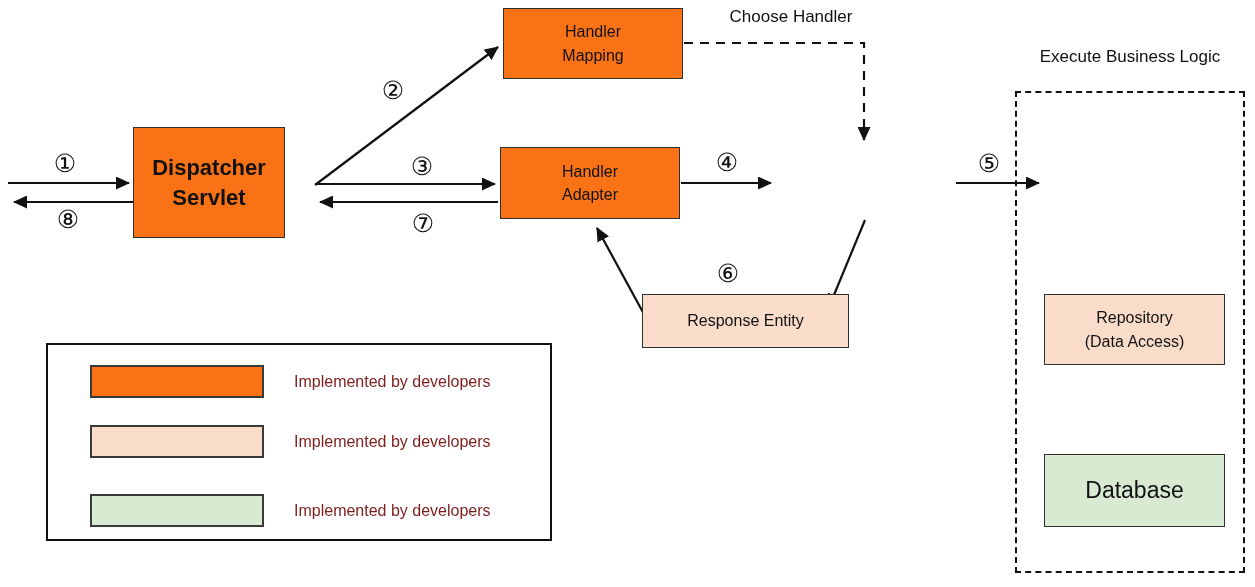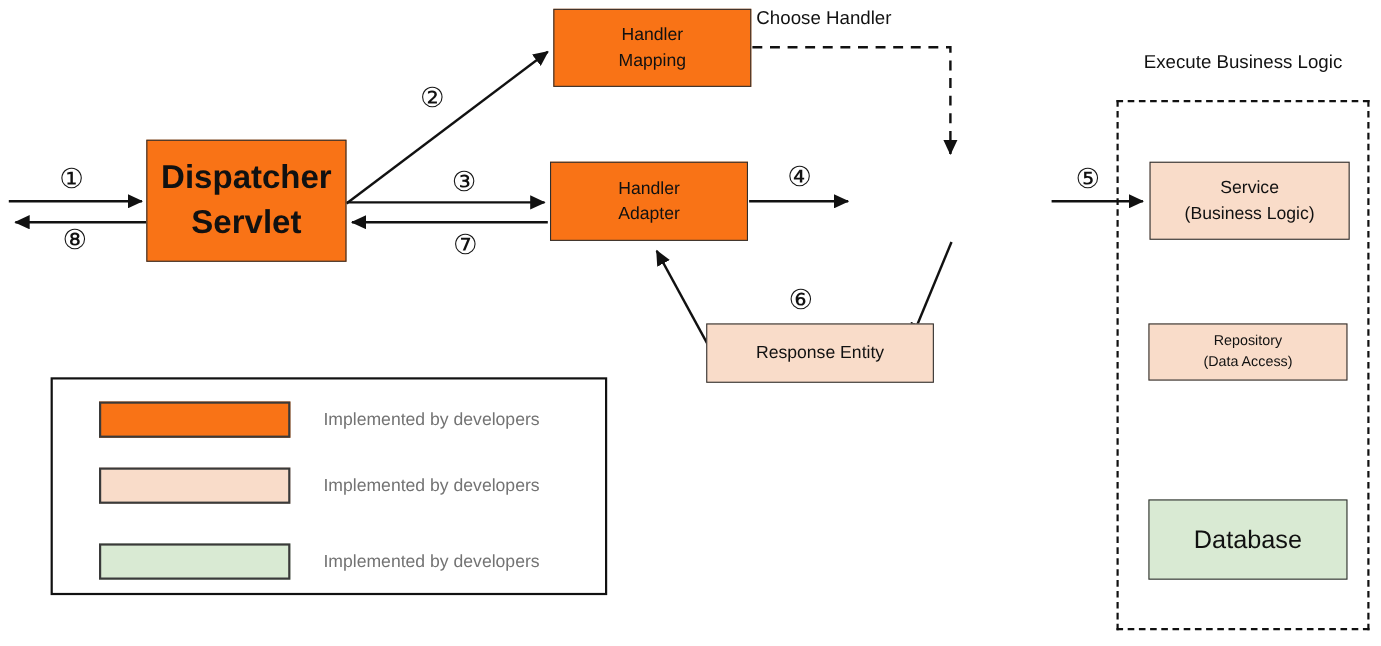--- a/index.html
+++ b/index.html
@@ -31,50 +31,50 @@
     color: #111111;
     border: 1.8px solid #2f2f2f;
     z-index: 2;
     line-height: 1.45;
   }
   .fill-blue   { background: #f97316; }
   .fill-orange { background: #f9dcc9; }
   .fill-green  { background: #d9ead3; }
 
   .node-dispatcher {
-    left: 133px; top: 127px; width: 182px; height: 111px;
-    font-size: 30px; font-weight: bold; line-height: 1.35;
+    left: 133px; top: 127px; width: 152px; height: 111px;
+    font-size: 22px; font-weight: bold; line-height: 1.35;
   }
   .node-mapping   { left: 503px; top: 8px;   width: 180px; height: 71px; font-size: 16px; }
   .node-adapter   { left: 500px; top: 147px; width: 180px; height: 72px; font-size: 16px; }
   .node-restctrl  { left: 776px; top: 147px; width: 179px; height: 72px; font-size: 16px; }
   .node-response  { left: 642px; top: 294px; width: 207px; height: 54px; font-size: 16px; }
   .node-service   { left: 1045px; top: 147px; width: 182px; height: 71px; font-size: 16px; }
-  .node-repo      { left: 1044px; top: 294px; width: 181px; height: 52px; font-size: 13px; }
+  .node-repo      { left: 1044px; top: 294px; width: 181px; height: 71px; font-size: 16px; }
   .node-database  {
     left: 1044px; top: 454px; width: 181px; height: 73px;
     font-size: 23px; font-weight: normal;
   }
 
   .dashed-container {
     position: absolute;
     left: 1015px; top: 91px; width: 230px; height: 482px;
     border: 2px dashed #111111;
     z-index: 0;
   }
 
   .float-label {
     position: absolute;
     transform: translateX(-50%);
     font-size: 17px;
     color: #111111;
     white-space: nowrap;
     z-index: 2;
   }
-  .label-choose  { left: 749px;  top: 7px;  }
+  .label-choose  { left: 791px;  top: 7px;  }
   .label-execute { left: 1130px; top: 47px; }
 
   .step-marker {
     position: absolute;
     transform: translate(-50%, -50%);
     font-size: 25px;
     color: #111111;
     z-index: 3;
     line-height: 1;
   }
@@ -104,21 +104,21 @@
   .legend-row-1 { top: 20px; }
   .legend-row-2 { top: 80px; }
   .legend-row-3 { top: 149px; }
   .legend-swatch {
     width: 174px; height: 33px;
     border: 2px solid #3a3a3a;
   }
   .legend-label {
     margin-left: 30px;
     font-size: 16px;
-    color: #737373;
+    color: #7f1d1d;
     white-space: nowrap;
   }
 </style>
 </head>
 <body>
 
 <div class="canvas">
 
   <svg class="arrow-layer" viewBox="0 0 1255 587">
     <defs>
@@ -142,22 +142,20 @@
   <div class="float-label label-execute">Execute Business Logic</div>
   <div class="float-label label-choose">Choose Handler</div>
 
   <div class="node node-dispatcher fill-blue">Dispatcher
 Servlet</div>
   <div class="node node-mapping fill-blue">Handler
 Mapping</div>
   <div class="node node-adapter fill-blue">Handler
 Adapter</div>
   <div class="node node-response fill-orange">Response Entity</div>
-  <div class="node node-service fill-orange">Service
-(Business Logic)</div>
   <div class="node node-repo fill-orange">Repository
 (Data Access)</div>
   <div class="node node-database fill-green">Database</div>
 
   <span class="step-marker step-1">①</span>
   <span class="step-marker step-2">②</span>
   <span class="step-marker step-3">③</span>
   <span class="step-marker step-4">④</span>
   <span class="step-marker step-5">⑤</span>
   <span class="step-marker step-6">⑥</span>

